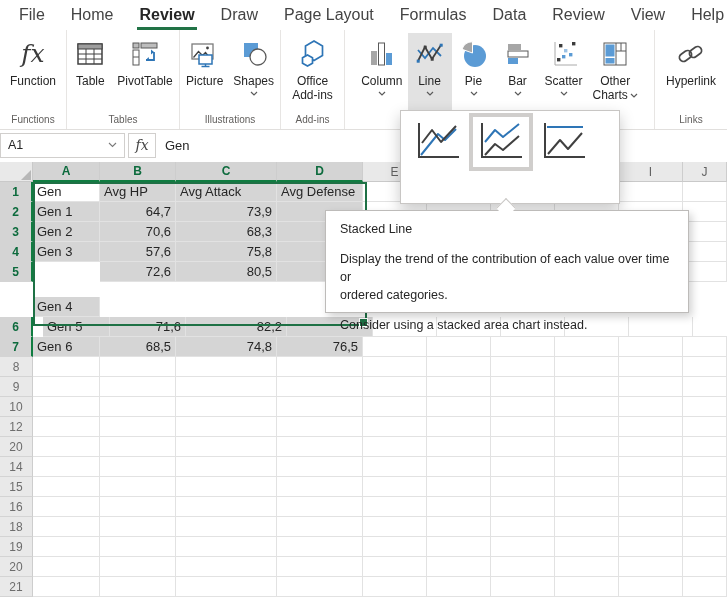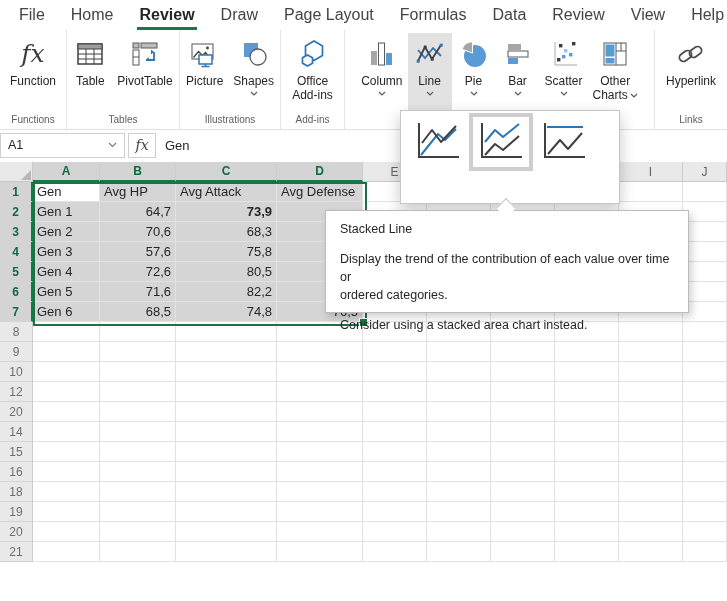--- a/index.html
+++ b/index.html
@@ -310,21 +310,21 @@
         <div class="cell" style="width: 64px;"></div>
         <div class="cell" style="width: 64px;"></div>
         <div class="cell" style="width: 64px;"></div>
         <div class="cell" style="width: 64px;"></div>
         <div class="cell" style="width: 44px;"></div>
       </div>
       <div class="row">
         <div class="rowh sel">2</div>
         <div class="cell sel" style="width: 67px;">Gen 1</div>
         <div class="cell sel num" style="width: 76px;">64,7</div>
-        <div class="cell sel num" style="width: 101px; font-weight: bold;">73,9</div>
+        <div class="cell sel num" style="width: 101px;">73,9</div>
         <div class="cell sel" style="width: 86px;"></div>
         <div class="cell" style="width: 64px;"></div>
         <div class="cell" style="width: 64px;"></div>
         <div class="cell" style="width: 64px;"></div>
         <div class="cell" style="width: 64px;"></div>
         <div class="cell" style="width: 64px;"></div>
         <div class="cell" style="width: 44px;"></div>
       </div>
       <div class="row">
         <div class="rowh sel">3</div>
@@ -347,34 +347,34 @@
         <div class="cell sel" style="width: 86px;"></div>
         <div class="cell" style="width: 64px;"></div>
         <div class="cell" style="width: 64px;"></div>
         <div class="cell" style="width: 64px;"></div>
         <div class="cell" style="width: 64px;"></div>
         <div class="cell" style="width: 64px;"></div>
         <div class="cell" style="width: 44px;"></div>
       </div>
       <div class="row">
         <div class="rowh sel">5</div>
-        <div class="cell sel" style="width: 67px;">Gen 4</div>
+        <div class="cell sel" style="width: 67px; margin-top: 35px;">Gen 4</div>
         <div class="cell sel num" style="width: 76px;">72,6</div>
         <div class="cell sel num" style="width: 101px;">80,5</div>
         <div class="cell sel" style="width: 86px;"></div>
         <div class="cell" style="width: 64px;"></div>
         <div class="cell" style="width: 64px;"></div>
         <div class="cell" style="width: 64px;"></div>
         <div class="cell" style="width: 64px;"></div>
         <div class="cell" style="width: 64px;"></div>
         <div class="cell" style="width: 44px;"></div>
       </div>
       <div class="row">
         <div class="rowh sel">6</div>
-        <div class="cell sel" style="width: 67px;">Gen 5</div>
+        <div class="cell sel" style="width: 67px; margin-left: 10px;">Gen 5</div>
         <div class="cell sel num" style="width: 76px;">71,6</div>
         <div class="cell sel num" style="width: 101px;">82,2</div>
         <div class="cell sel" style="width: 86px;"></div>
         <div class="cell" style="width: 64px;"></div>
         <div class="cell" style="width: 64px;"></div>
         <div class="cell" style="width: 64px;"></div>
         <div class="cell" style="width: 64px;"></div>
         <div class="cell" style="width: 64px;"></div>
         <div class="cell" style="width: 44px;"></div>
       </div>

